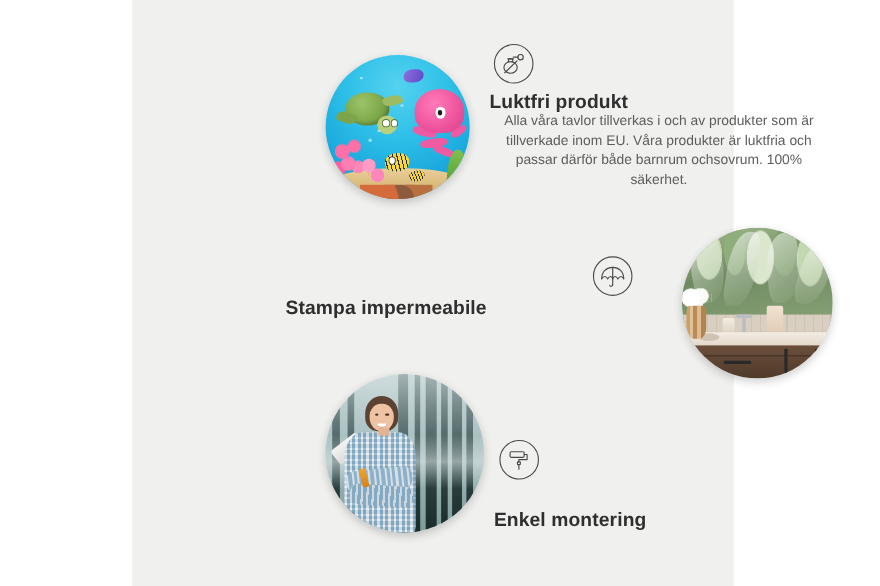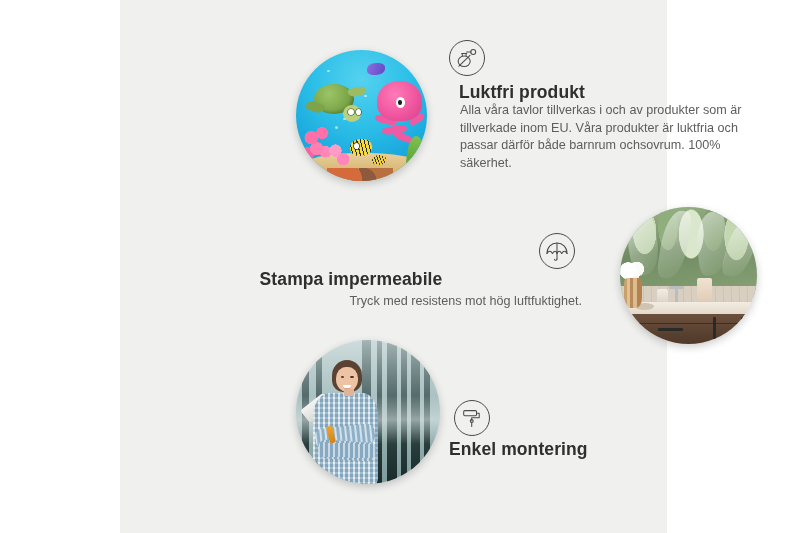--- a/index.html
+++ b/index.html
@@ -327,31 +327,31 @@
     letter-spacing: 0.1px;
     white-space: nowrap;
   }
   .block-body {
     position: absolute;
     font-size: 12.6px;
     line-height: 17.5px;
     color: #5d5d5d;
   }
 
-  #title-1 { left: 339px; top: 82px; }
-  #body-1  { left: 340px; top: 102px; width: 300px; text-align: left; }
+  #title-1 { left: 325px; top: 82px; }
+  #body-1  { left: 329px; top: 102px; width: 300px; text-align: center; }
 
   #icon-1  { left: 329px; top: 40px; }
 
   #icon-2  { left: 419px; top: 233px; }
   #title-2 { left: 0; top: 269px; width: 462px; text-align: center; }
   #body-2  { left: 0; top: 293px; width: 462px; text-align: right; }
 
   #icon-3  { left: 334px; top: 400px; }
-  #title-3 { left: 329px; top: 439px; }
+  #title-3 { left: 329px; top: 462px; }
   #body-3  { left: 329px; top: 462px; width: 280px; }
 </style>
 </head>
 <body>
 
 <div id="page">
   <div id="content-panel">
 
     <div class="photo-circle" id="photo-underwater">
       <div class="uw-layer uw-sand"></div>
@@ -424,21 +424,20 @@
         <path d="M7.4 20.6 C9.3 17.6 11.4 17.6 13.2 20.6"></path>
         <path d="M13.2 20.6 C15.0 17.6 17.1 17.6 18 20.6"></path>
         <path d="M18 20.6 C19.2 17.6 21.2 17.6 23.0 20.6"></path>
         <path d="M23.0 20.6 C24.8 17.6 26.8 17.6 28.6 20.6"></path>
         <path d="M18 9.6 L18 26.4"></path>
         <path d="M18 26.4 C18 28.0 15.8 28.4 15.2 26.9"></path>
       </svg>
     </div>
 
     <div class="block-title" id="title-2">Stampa impermeabile</div>
-    <div class="block-body" id="body-2">Tryck med resistens mot hög luftfuktighet.</div>
 
     <div class="photo-circle" id="photo-painter">
       <div class="fr-tree" style="left:4%;  width:5%;"></div>
       <div class="fr-tree" style="left:14%; width:4%;"></div>
       <div class="fr-tree" style="left:46%; width:6%;"></div>
       <div class="fr-tree" style="left:56%; width:4%;"></div>
       <div class="fr-tree" style="left:63%; width:7%;"></div>
       <div class="fr-tree" style="left:73%; width:4%;"></div>
       <div class="fr-tree" style="left:80%; width:6%;"></div>
       <div class="fr-tree" style="left:89%; width:4%;"></div>

